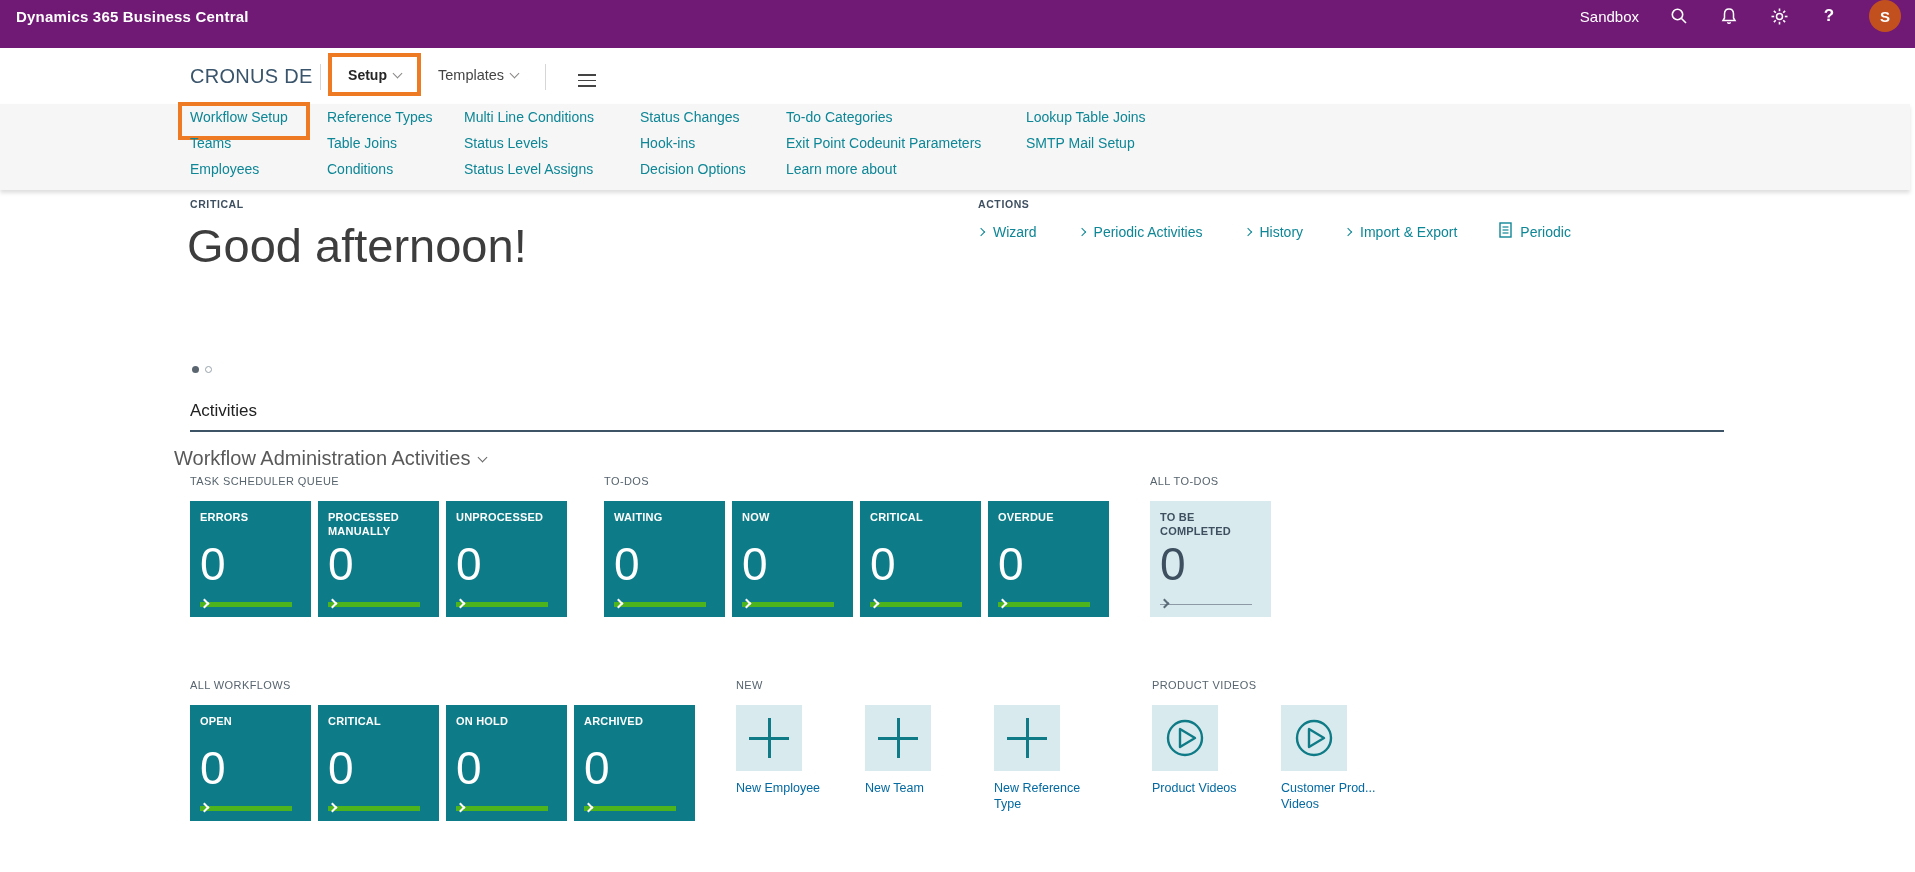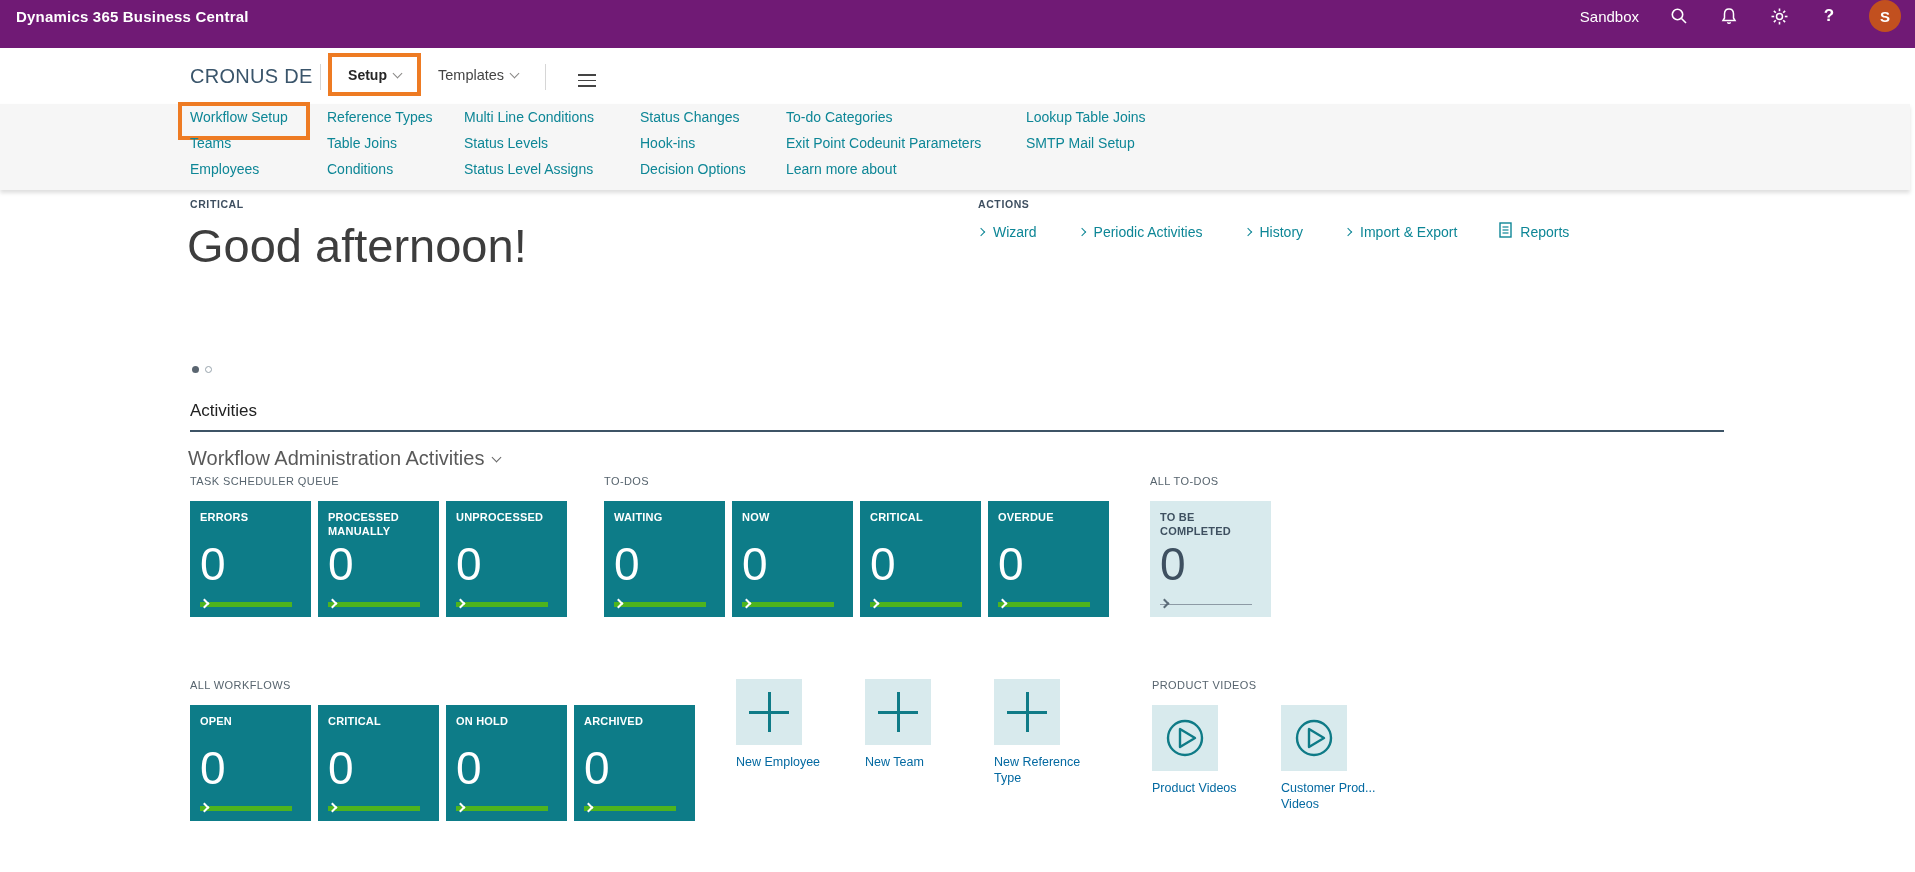--- a/index.html
+++ b/index.html
@@ -48,21 +48,21 @@
     transform:rotate(45deg); display:inline-block; margin-right:9px; }
   .report-ic { margin-right:8px; display:inline-block; }
   
   .dots { position:absolute; left:192px; top:366px; display:flex; gap:6px; }
   .dot { width:7px; height:7px; border-radius:50%; cursor:pointer; }
   .dot-active { background:#5a6570; }
   .dot-inactive { background:#fff; border:1px solid #98a4ad; }
   
   .act-title { position:absolute; left:190px; top:401px; font-size:17px; color:#222; }
   .act-rule { position:absolute; left:190px; top:430px; width:1534px; height:2px; background:#3d5466; }
-  .part-title { position:absolute; left:188px; top:447px; font-size:20px; color:#595959;
+  .part-title { position:absolute; left:174px; top:447px; font-size:20px; color:#595959;
     display:flex; align-items:center; cursor:pointer; }
   .part-title .chev-down { margin-left:9px; border-color:#666; }
   
   .grp { position:absolute; }
   .grp-label { font-size:11px; font-weight:normal; letter-spacing:.4px; color:#57646e; height:26px; }
   .tile-row { display:flex; gap:7px; }
   .tile { width:121px; height:116px; background:#0d7c88; position:relative; cursor:pointer; }
   .tile-title { padding:9px 10px 0 10px; font-size:11px; font-weight:bold; letter-spacing:.2px;
     line-height:1.3; color:#fff; }
   .tile-value { position:absolute; left:10px; top:36px; font-size:46px; font-weight:200; color:#fff; }
@@ -186,21 +186,21 @@
   </div>
   <div class="action-item">
     <span class="report-ic">
       <svg width="13" height="16" viewBox="0 0 13 16">
           <rect x="1" y="1" width="11" height="14" fill="none" stroke="#0d8696" stroke-width="1.4"></rect>
           <line x1="3.5" y1="5" x2="9.5" y2="5" stroke="#0d8696" stroke-width="1.2"></line>
           <line x1="3.5" y1="8" x2="9.5" y2="8" stroke="#0d8696" stroke-width="1.2"></line>
           <line x1="3.5" y1="11" x2="9.5" y2="11" stroke="#0d8696" stroke-width="1.2"></line>
         </svg>
     </span>
-    <span>Reports</span>
+    <span>Periodic</span>
   </div>
 </div>
 
 <div class="dots">
   <div class="dot dot-active"></div>
   <div class="dot dot-inactive"></div>
 </div>
 
 <div class="act-title">Activities</div>
 <div class="act-rule"></div>
@@ -299,20 +299,21 @@
     <div class="tile">
       <div class="tile-title">ARCHIVED</div>
       <div class="tile-value">0</div>
       <div class="tile-bar"></div>
       <div class="tcv"></div>
     </div>
   </div>
 </div>
 
 <div class="grp" style="left:736px; top:679px;">
+  <div class="grp-label">NEW</div>
   <div class="atile-row">
     <div class="atile-col">
       <div class="atile">
         <div class="plus-h"></div>
         <div class="plus-v"></div>
       </div>
       <div class="atile-label">New Employee</div>
     </div>
     <div class="atile-col">
       <div class="atile">

